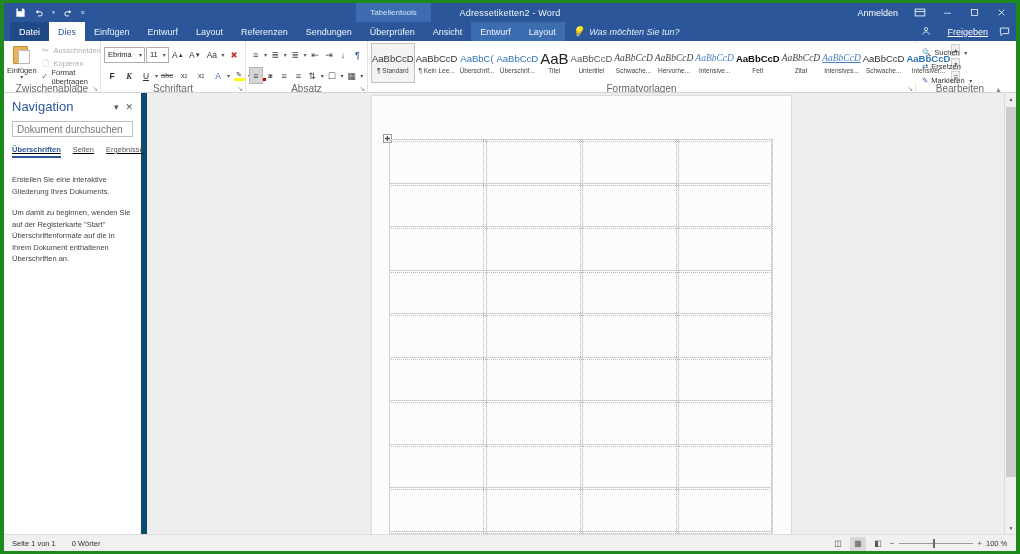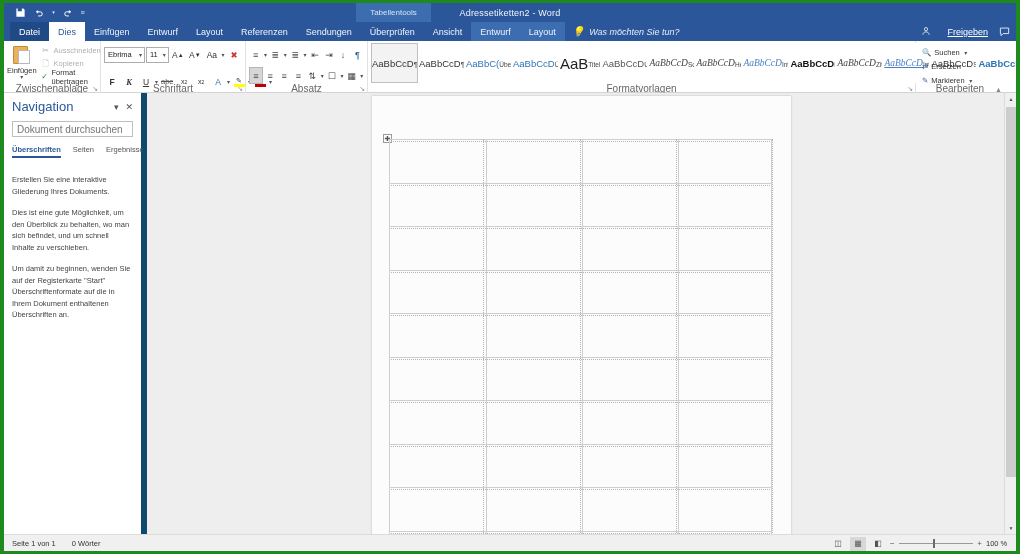--- a/index.html
+++ b/index.html
@@ -155,21 +155,21 @@
     width: 17px; height: 17px; display: flex; align-items: center; justify-content: center;
     font-size: 9px; color: #444;
   }
   .pbtn.sel { background: #d6d6d6; border: 1px solid #b5b5b5; }
 
   
   .styles { display: flex; align-items: stretch; height: 41px; }
   .style-item {
     width: 47px; height: 40px;
     border: 1px solid transparent;
-    display: flex; flex-direction: row; align-items: center; justify-content: center;
+    display: flex; flex-direction: column; align-items: center; justify-content: center;
     background: #fff;
   }
   .style-item.sel { border: 1px solid #c0c0c0; background: #f3f3f3; }
   .style-preview { font-size: 9.5px; color: #333; line-height: 13px; white-space: nowrap; }
   .style-name { font-size: 6.5px; color: #444; margin-top: 2px; white-space: nowrap; overflow:hidden; max-width:46px; text-align:center;}
   .styles-scroll { display: flex; flex-direction: column; justify-content: space-between; width: 9px; padding: 1px 0; }
   .ss-btn { width: 9px; height: 12px; border: 1px solid #cfcfcf; background: #f0f0f0; font-size: 5px; color: #444; display: flex; align-items: center; justify-content: center; }
 
   
   .edit-item {
@@ -199,21 +199,21 @@
   .nav-search {
     margin-top: 7px; height: 16px;
     border: 1px solid #bfbfbf; background: #fff;
     display: flex; align-items: center; padding: 0 2px 0 4px;
   }
   .nav-search input {
     border: 0; outline: 0; flex: 1; font-size: 10px; color: #6b6b6b;
     font-family: "Liberation Sans", sans-serif; background: transparent;
   }
   .nav-search .si { font-size: 9px; color: #2b579a; }
-  .nav-tabs { display: flex; gap: 12px; margin-top: 8px; font-size: 7.5px; }
+  .nav-tabs { display: flex; gap: 12px; margin-top: 8px; font-size: 7.5px; text-decoration: underline; }
   .nav-tab { color: #555; padding-bottom: 2px; }
   .nav-tab.active { color: #2b579a; font-weight: bold; border-bottom: 2px solid #2b579a; }
   .nav-body { margin-top: 16px; font-size: 7.5px; color: #444; line-height: 11.5px; }
   .nav-body p { margin-bottom: 10px; }
 
   
   .canvas {
     position: absolute; left: 143px; top: 0; right: 12px; bottom: 0;
     background: #eeeeee; overflow: hidden;
   }
@@ -290,20 +290,45 @@
             <path fill="#ffffff" d="M12.8 7L10 4.2V9.8z"></path>
           </svg>
       </div>
       <div class="qat-btn" style="width:9px;font-size:7px;">≡</div>
     </div>
 
     <div class="ctx-tabgroup">Tabellentools</div>
 
     <div class="win-title">Adressetiketten2  -  Word</div>
 
+    <div class="title-right">
+      <div class="signin">Anmelden</div>
+      <div class="tb-icon">
+        <svg width="12" height="11" viewBox="0 0 16 16">
+            <rect x="1" y="3" width="14" height="10" fill="none" stroke="#ffffff" stroke-width="1.2"></rect>
+            <line x1="1" y1="6.5" x2="15" y2="6.5" stroke="#ffffff" stroke-width="1.2"></line>
+          </svg>
+      </div>
+      <div class="tb-icon">
+        <svg width="11" height="11" viewBox="0 0 16 16">
+            <line x1="3" y1="9" x2="13" y2="9" stroke="#ffffff" stroke-width="1.1"></line>
+          </svg>
+      </div>
+      <div class="tb-icon">
+        <svg width="11" height="11" viewBox="0 0 16 16">
+            <rect x="3.5" y="3.5" width="9" height="9" fill="none" stroke="#ffffff" stroke-width="1.1"></rect>
+          </svg>
+      </div>
+      <div class="tb-icon close">
+        <svg width="11" height="11" viewBox="0 0 16 16">
+            <line x1="4" y1="4" x2="12" y2="12" stroke="#ffffff" stroke-width="1.2"></line>
+            <line x1="12" y1="4" x2="4" y2="12" stroke="#ffffff" stroke-width="1.2"></line>
+          </svg>
+      </div>
+    </div>
   </div>
 
   <div class="tabrow">
     <div class="tab datei">Datei</div>
     <div class="tab active">Dies</div>
     <div class="tab">Einfügen</div>
     <div class="tab">Entwurf</div>
     <div class="tab">Layout</div>
     <div class="tab">Referenzen</div>
     <div class="tab">Sendungen</div>
@@ -358,21 +383,21 @@
             <span class="gi" style="color:#2b7a2b;">✓</span>
             <span>Format übertragen</span>
           </div>
         </div>
       </div>
       <div class="rgroup-label">Zwischenablage</div>
       <div class="dlg-launcher">↘</div>
     </div>
 
     <div class="rgroup" style="width:145px;">
-      <div style="display:flex;flex-direction:column;gap:8px;padding-top:2px;justify-content:flex-end;">
+      <div style="display:flex;flex-direction:column;gap:2px;padding-top:2px;justify-content:flex-end;">
         <div class="fontrow1">
           <div class="combo" style="width:56px;">
             <span>Ebrima</span>
               <span class="car">▾</span>
           </div>
           <div class="combo" style="width:30px;">
             <span>11</span>
               <span class="car">▾</span>
           </div>
           <div class="rbtn">A<small>▲</small></div>
@@ -559,21 +584,20 @@
         <span class="si">🔍</span>
         <span class="car-sm">▾</span>
       </div>
       <div class="nav-tabs">
         <div class="nav-tab active">Überschriften</div>
         <div class="nav-tab">Seiten</div>
         <div class="nav-tab">Ergebnisse</div>
       </div>
       <div class="nav-body">
         <p>Erstellen Sie eine interaktive Gliederung Ihres Dokuments.</p>
-        <p>Dies ist eine gute Möglichkeit, um den Überblick zu behalten, wo man sich befindet, und um schnell Inhalte zu verschieben.</p>
         <p>Um damit zu beginnen, wenden Sie auf der Registerkarte "Start" Überschriftenformate auf die in Ihrem Dokument enthaltenen Überschriften an.</p>
       </div>
     </div>
 
     <div class="canvas">
       <div class="page">
         <div class="table-handle">✚</div>
         <div class="labeltable" id="label-table">
             <div class="hline solid" style="top: 0px;"></div>
             <div class="hline" style="top: 2px;"></div>

